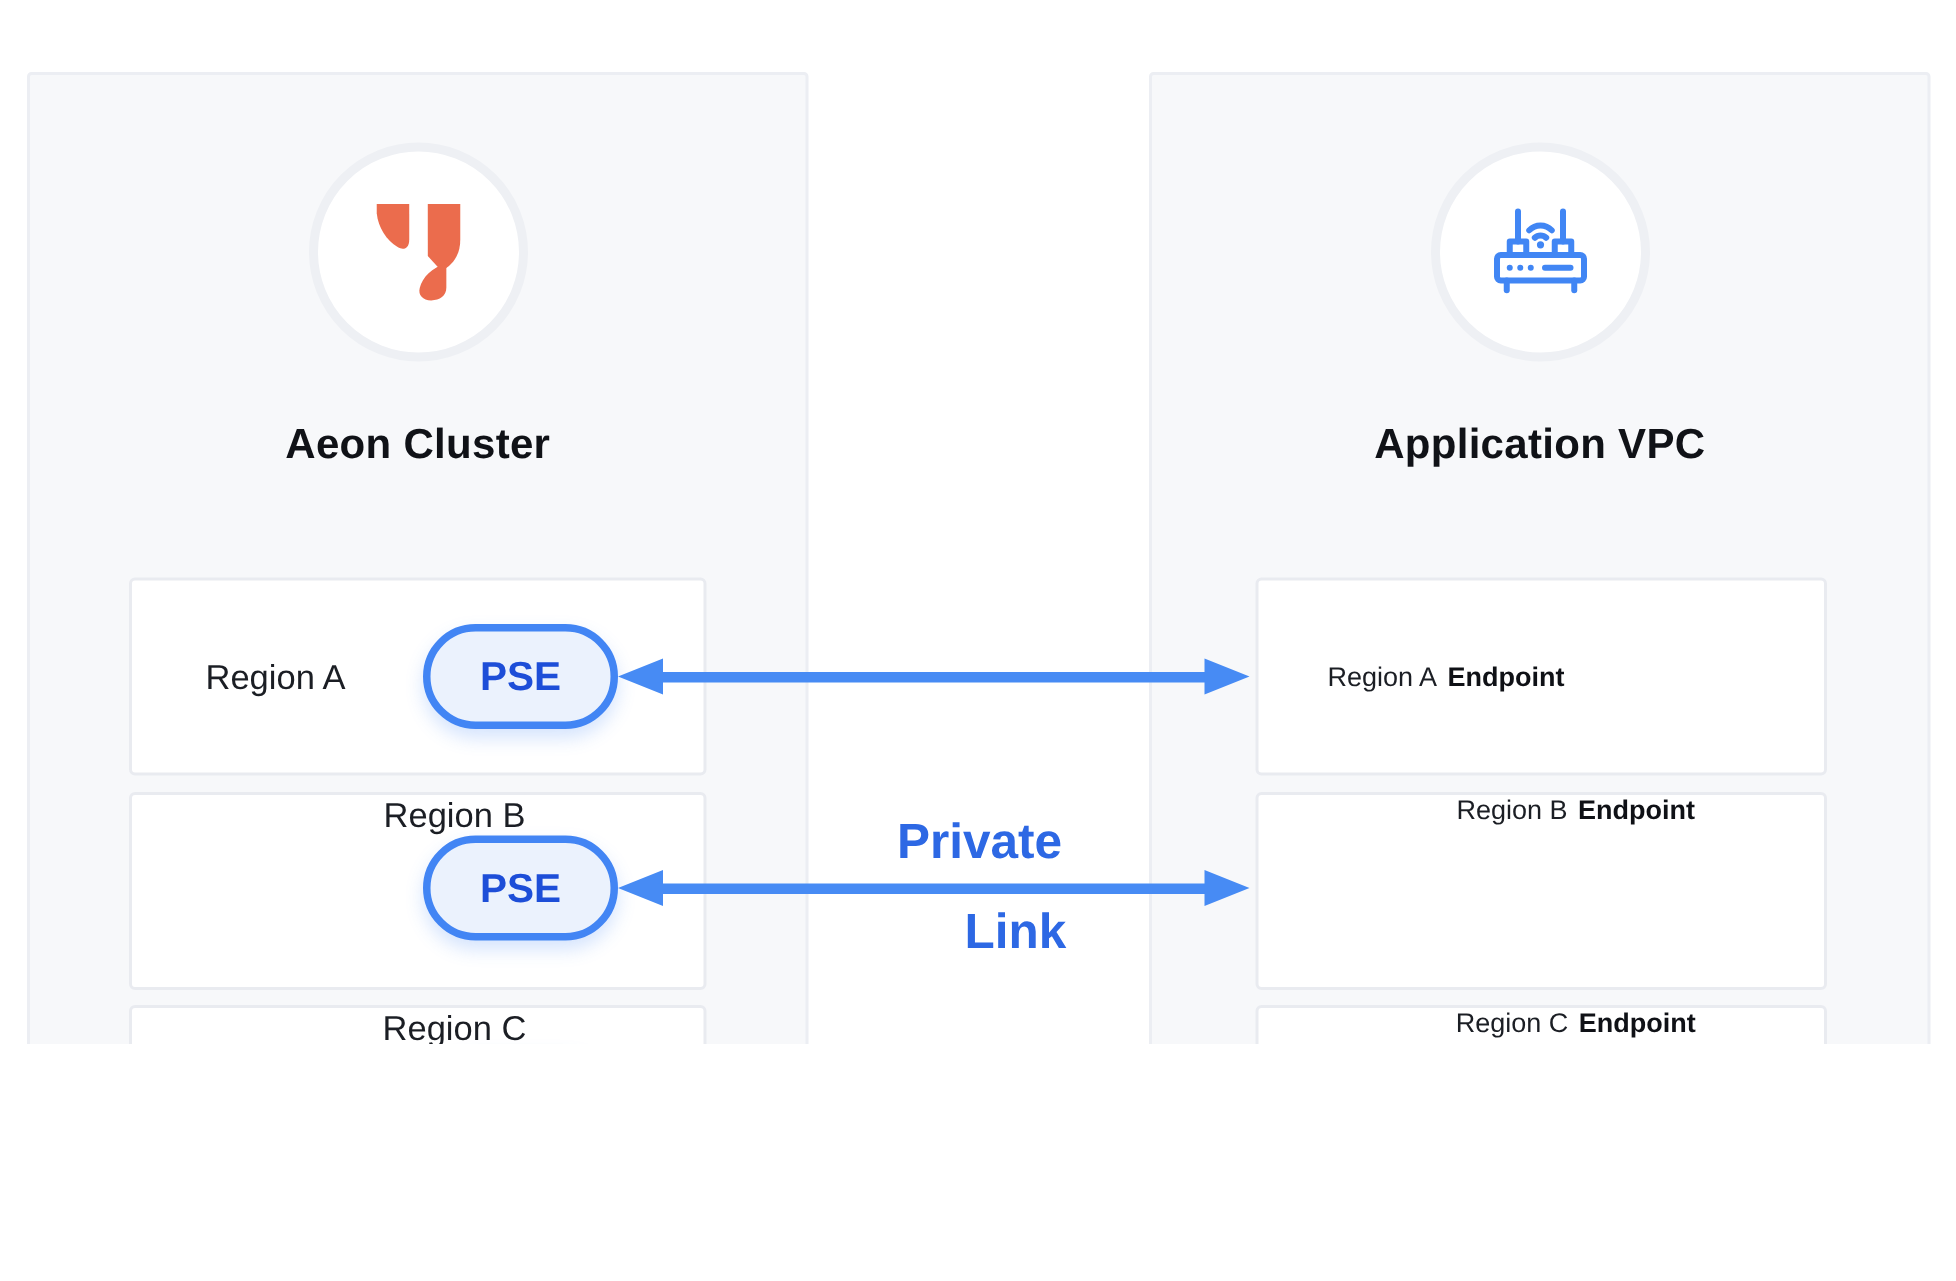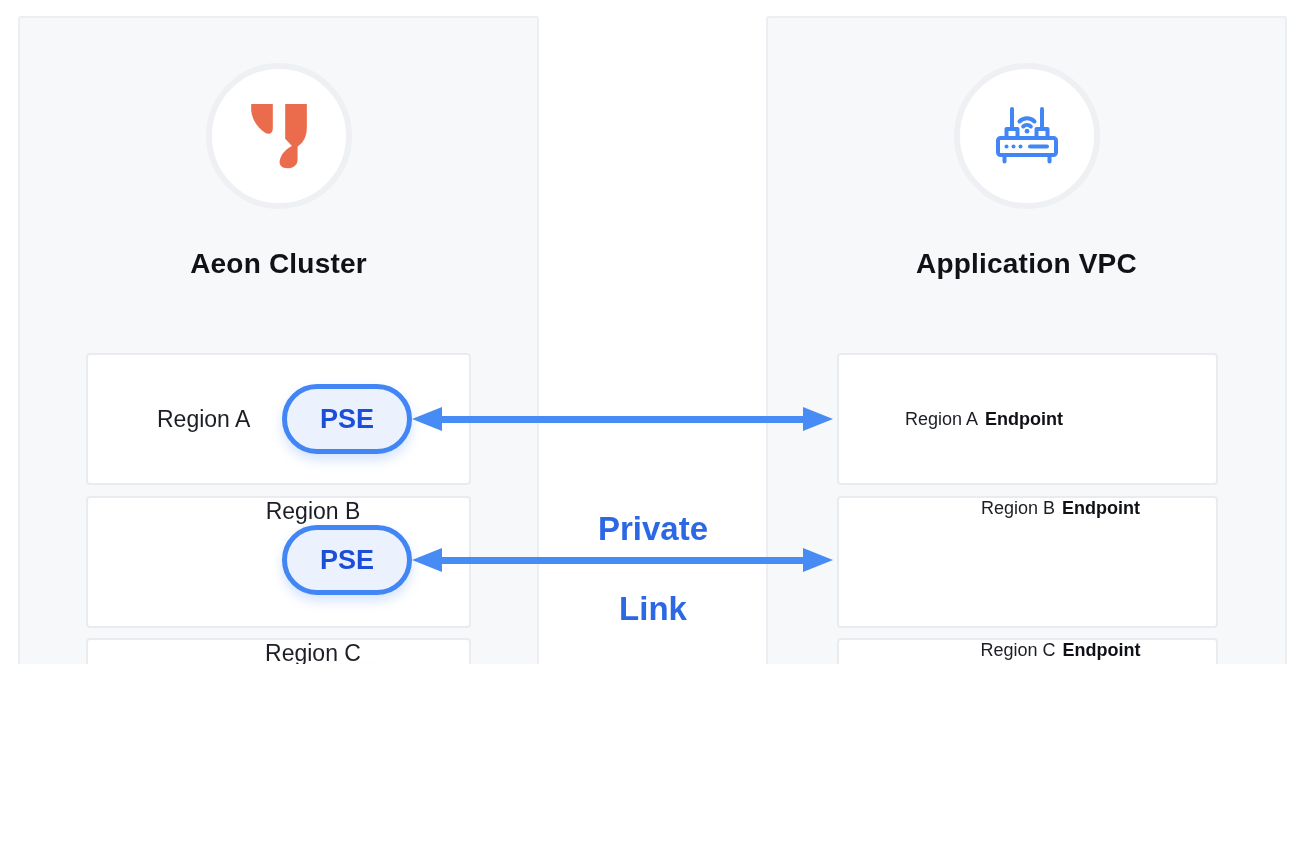--- a/index.html
+++ b/index.html
@@ -1,18 +1,18 @@
 <!DOCTYPE html>
 <html><head>
 <meta charset="utf-8">
 <style>
   html,body { margin:0; padding:0; background:#ffffff; }
   .canvas {
     position:relative; width:1304px; height:664px; background:#ffffff;
-    font-family:"Liberation Sans", sans-serif; overflow:hidden;
+    font-family:"Liberation Sans", sans-serif; overflow:hidden;margin-top:32px;
   }
   .panel {
     position:absolute; top:16px; width:521px; height:822px;
     background:var(--panel-bg,#F7F8FA);
     border:2px solid var(--panel-border,#ECEEF3);
     border-radius:3px; box-sizing:border-box;
   }
   .panel.left  { left:18px; }
   .panel.right { left:766px; }
 
@@ -24,21 +24,21 @@
   }
   .panel-title {
     position:absolute; top:230px; left:0; width:100%;
     text-align:center; font-size:28px; font-weight:bold;
     color:var(--title-text,#101217); letter-spacing:0.2px;
   }
 
   .row {
     position:absolute; background:#ffffff;
     border:2px solid var(--row-border,#E9EBF0); border-radius:4px;
-    box-sizing:border-box; display:flex; align-items:center;padding-left:20px;
+    box-sizing:border-box; display:flex; align-items:center;
   }
   .panel.left  .row { left:66px; width:385px; height:132px; }
   .panel.right .row { left:69px; width:381px; height:132px; }
   .row.r1 { top:335px; } .row.r2 { top:478px;flex-direction:column; } .row.r3 { top:620px;flex-direction:column; }
 
   .region-label {
     font-size:23px; color:var(--body-text,#1B1E24); margin-left:49px;
   }
   .pill {
     margin-left:auto; margin-right:57px;
@@ -63,21 +63,21 @@
     border-top:12px solid transparent; border-bottom:12px solid transparent; }
   .arrow .head.w { left:0;  border-right:30px solid var(--arrow-blue,#478BF4); }
   .arrow .head.e { right:0; border-left:30px solid var(--arrow-blue,#478BF4); }
 
   .plink-word {
     position:absolute; left:540px; width:226px; text-align:center;
     font-size:33px; font-weight:bold; color:var(--link-text-blue,#2D68E4);
     line-height:34px;
   }
   .plink-word.top { top:512px; }
-  .plink-word.bottom { top:592px; }
+  .plink-word.bottom { top:572px;padding-left:24px; }
 
   .yb-logo path { fill:var(--yugabyte-orange,#EB6C4D); }
   .router-icon .st { stroke:var(--router-blue,#4186F4); fill:none;
     stroke-linecap:round; stroke-linejoin:round; }
   .router-icon .fl { fill:var(--router-blue,#4186F4); }
 </style>
 </head>
 <body style="--arrow-blue: #478BF4; --pill-border: #4285F4; --pill-bg: #EBF2FD; --link-text-blue: #2D68E4; --yugabyte-orange: #EB6C4D; --router-blue: #4186F4; --panel-bg: #F7F8FA; --panel-border: #ECEEF3; --row-border: #E9EBF0; --circle-border: #EEF0F4; --title-text: #101217; --body-text: #1B1E24;">
 
 <div class="canvas">

